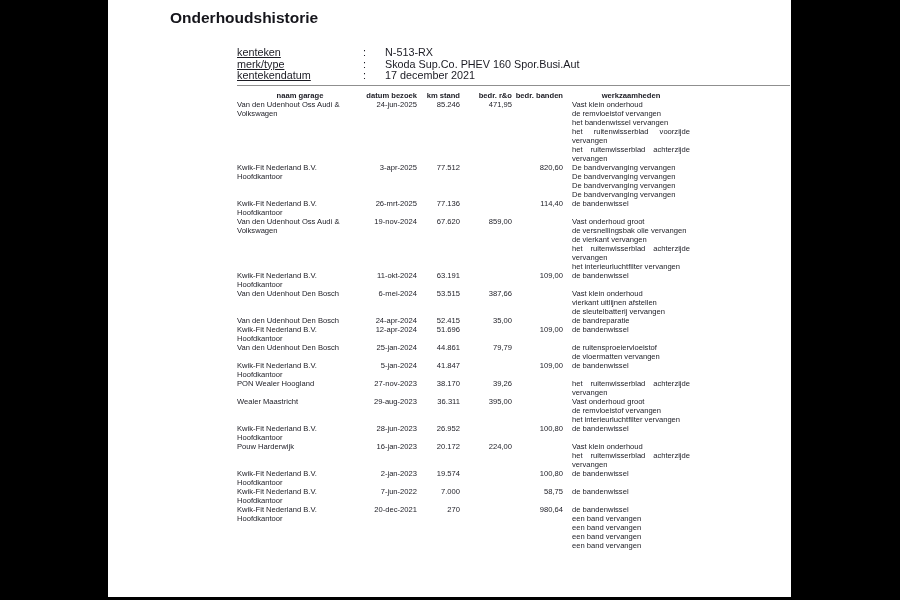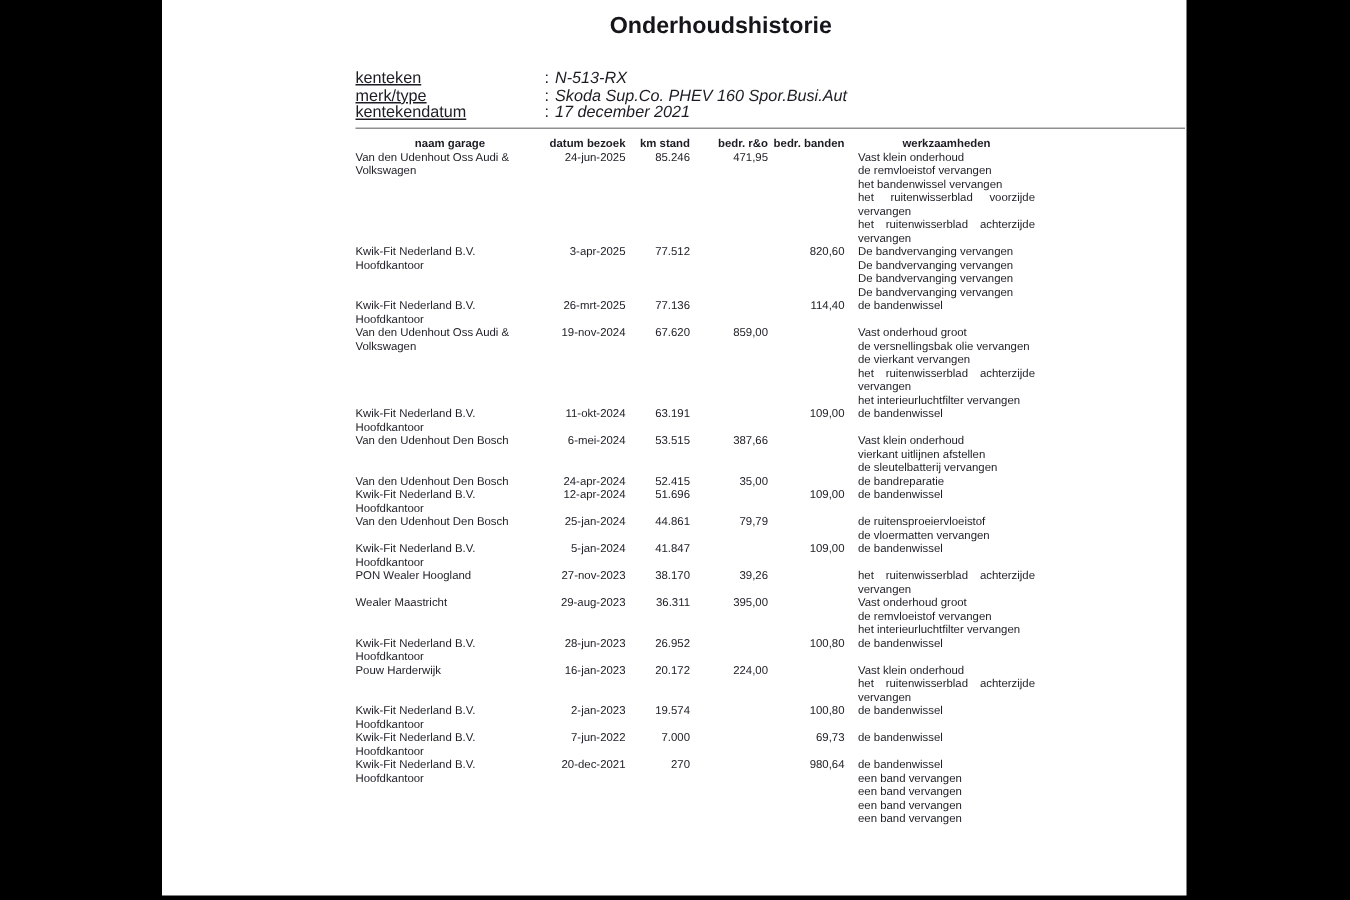--- a/index.html
+++ b/index.html
@@ -16,39 +16,39 @@
     left: 108px;
     top: 0;
     width: 683px;
     height: 597px;
     background: #ffffff;
     color: #1c1c24;
   }
   .title {
     margin: 9px 0 0 0;
     padding-left: 62px;
-    text-align: center;
+    text-align: left;
     font-size: 15.5px;
     font-weight: bold;
     line-height: 18px;
     color: #15151b;
   }
   .meta {
     margin: 20px 0 0 129px;
     font-size: 10.8px;
     line-height: 11.6px;
   }
   .meta-row { white-space: nowrap; }
   .meta-label {
     display: inline-block;
     width: 126px;
     text-decoration: underline;
   }
   .meta-colon { display: inline-block; }
-  .meta-value { margin-left: 4px; font-style: italic; }
+  .meta-value { margin-left: 19px; }
   .divider {
     margin: 3px 0 0 129px;
     width: 553px;
     height: 0;
     border: none;
     border-top: 1px solid #8f8f8f;
   }
   table.history {
     margin: 5px 0 0 129px;
     width: 453px;
@@ -351,21 +351,21 @@
   </tr>
 
   <tr>
     <td class="garage">
             <div class="garage-line">Kwik-Fit Nederland B.V.</div>
             <div class="garage-line">Hoofdkantoor</div>
           </td>
     <td class="num">7-jun-2022</td>
     <td class="num">7.000</td>
     <td class="num"></td>
-    <td class="num">69,73</td>
+    <td class="num">58,75</td>
     <td></td>
     <td class="werk">
             <div class="werk-item">de bandenwissel</div>
           </td>
   </tr>
 
   <tr>
     <td class="garage">
             <div class="garage-line">Kwik-Fit Nederland B.V.</div>
             <div class="garage-line">Hoofdkantoor</div>

